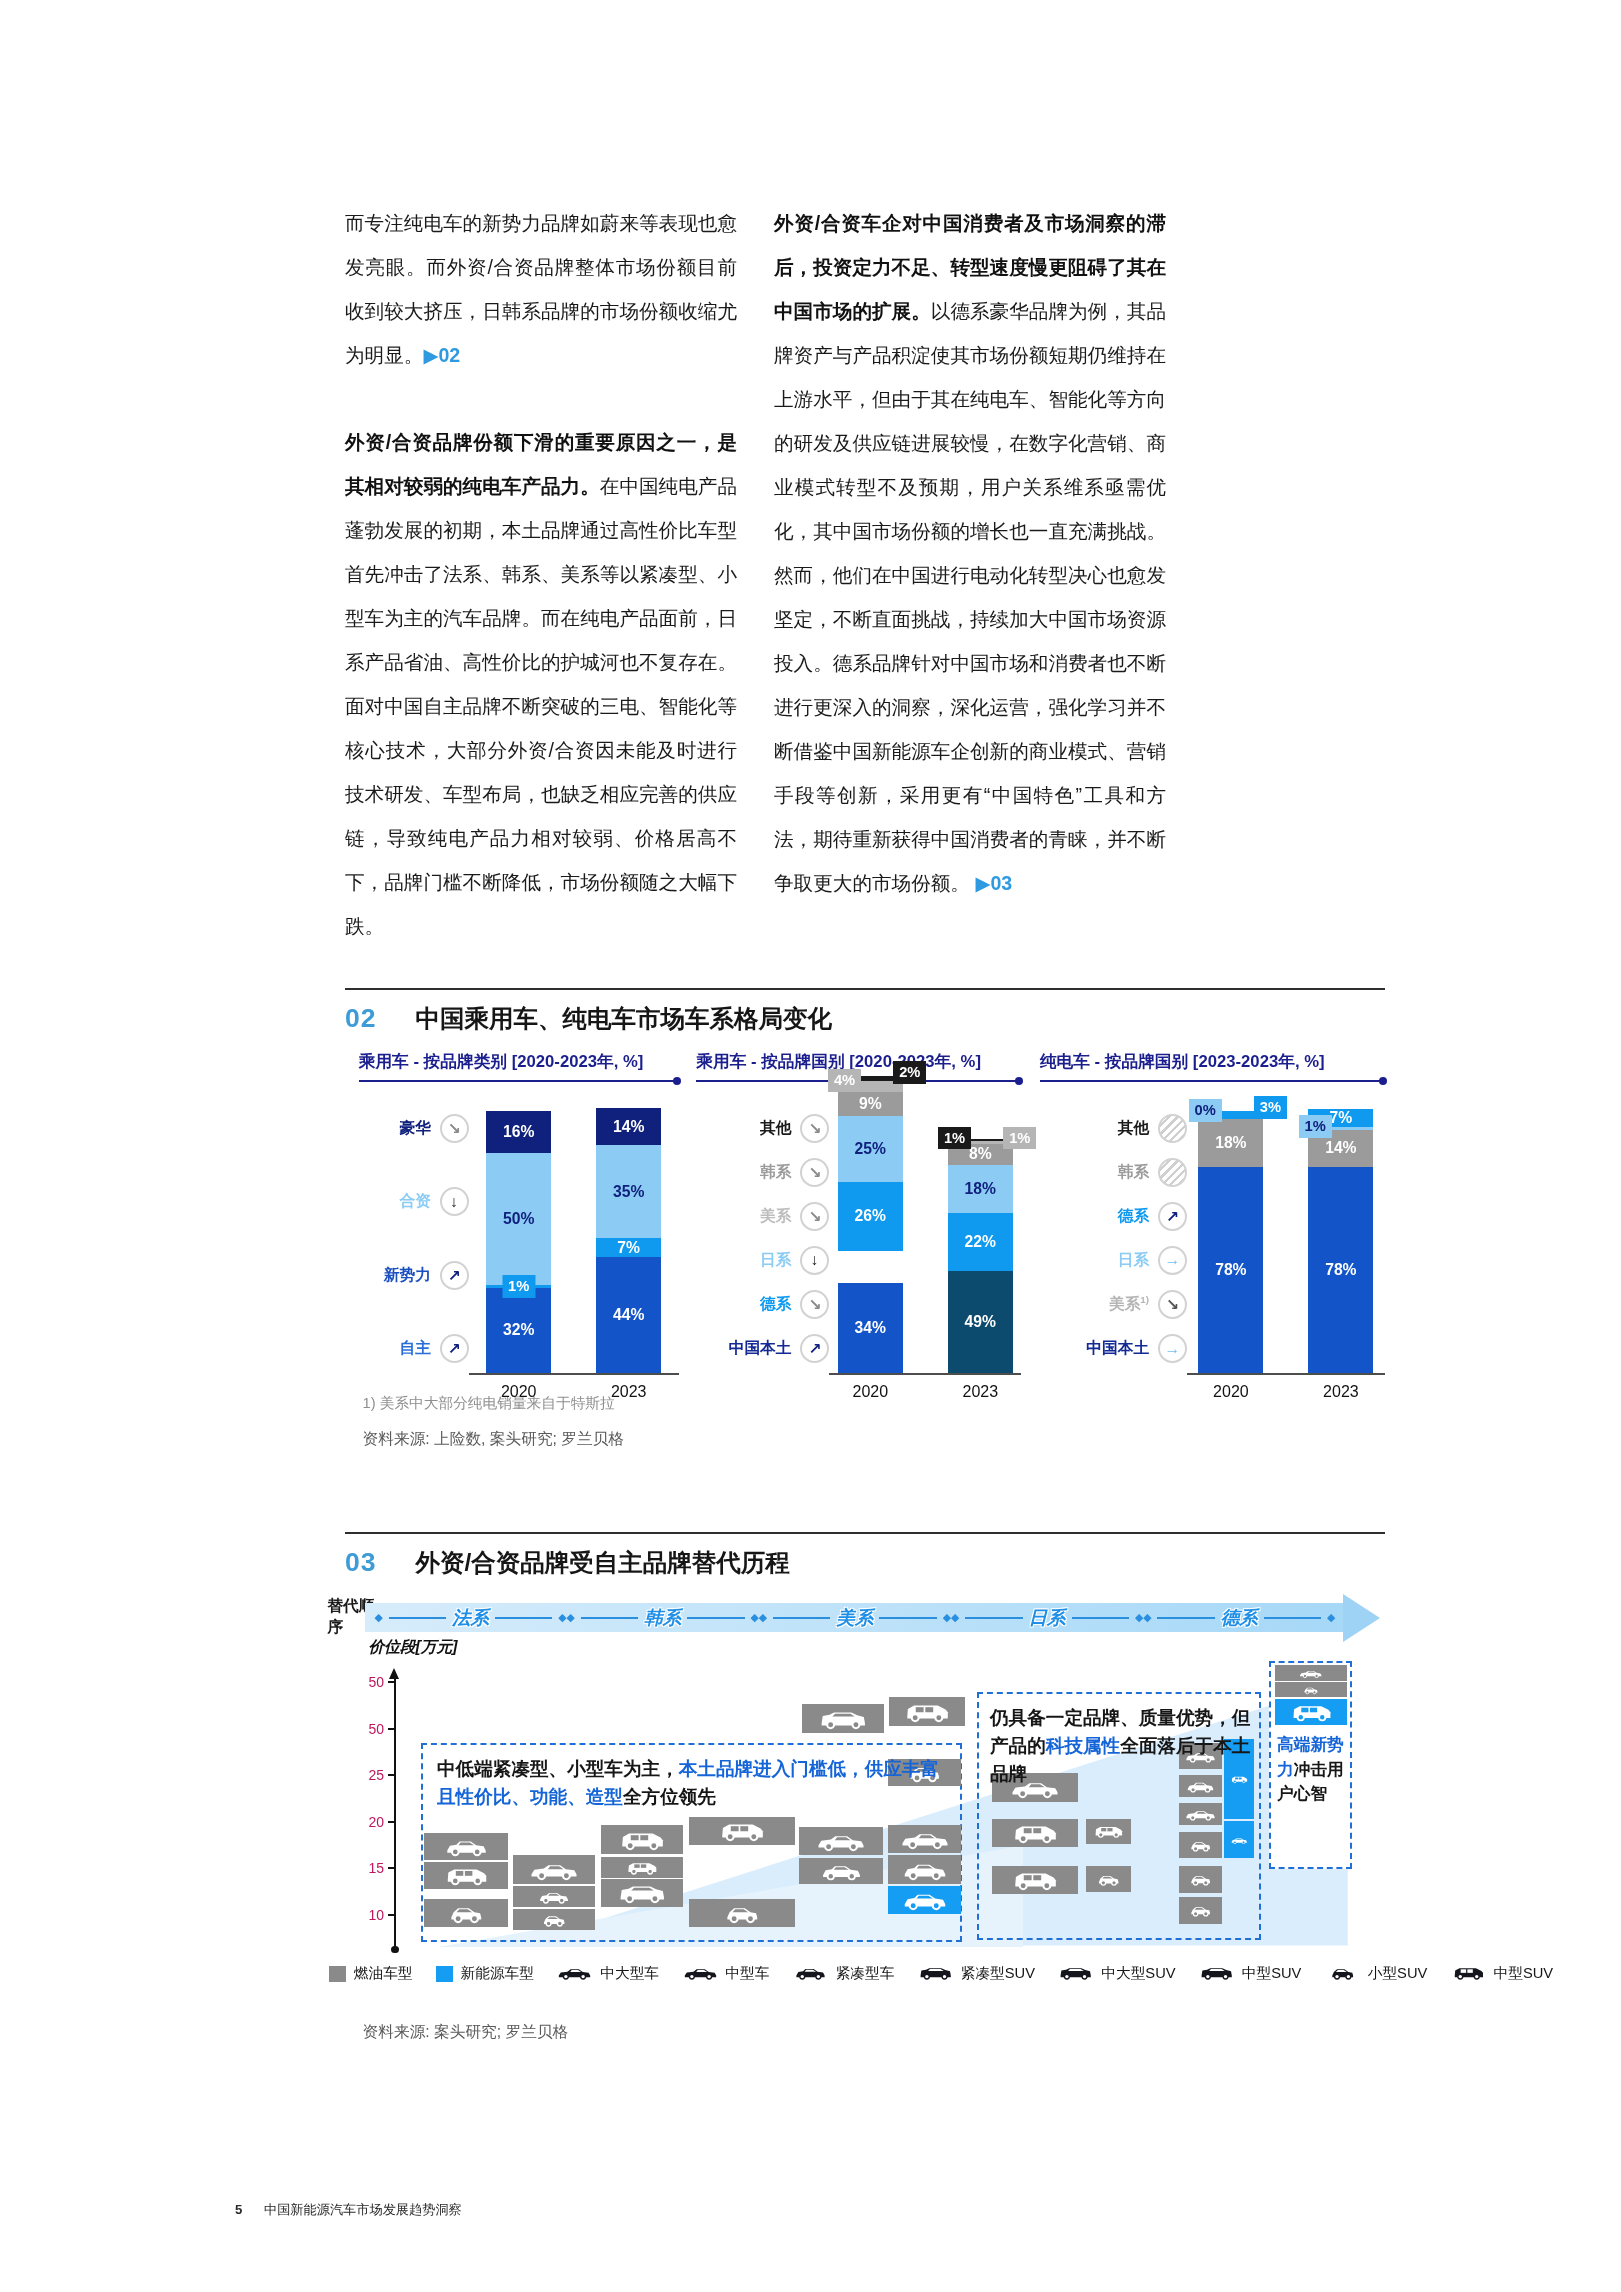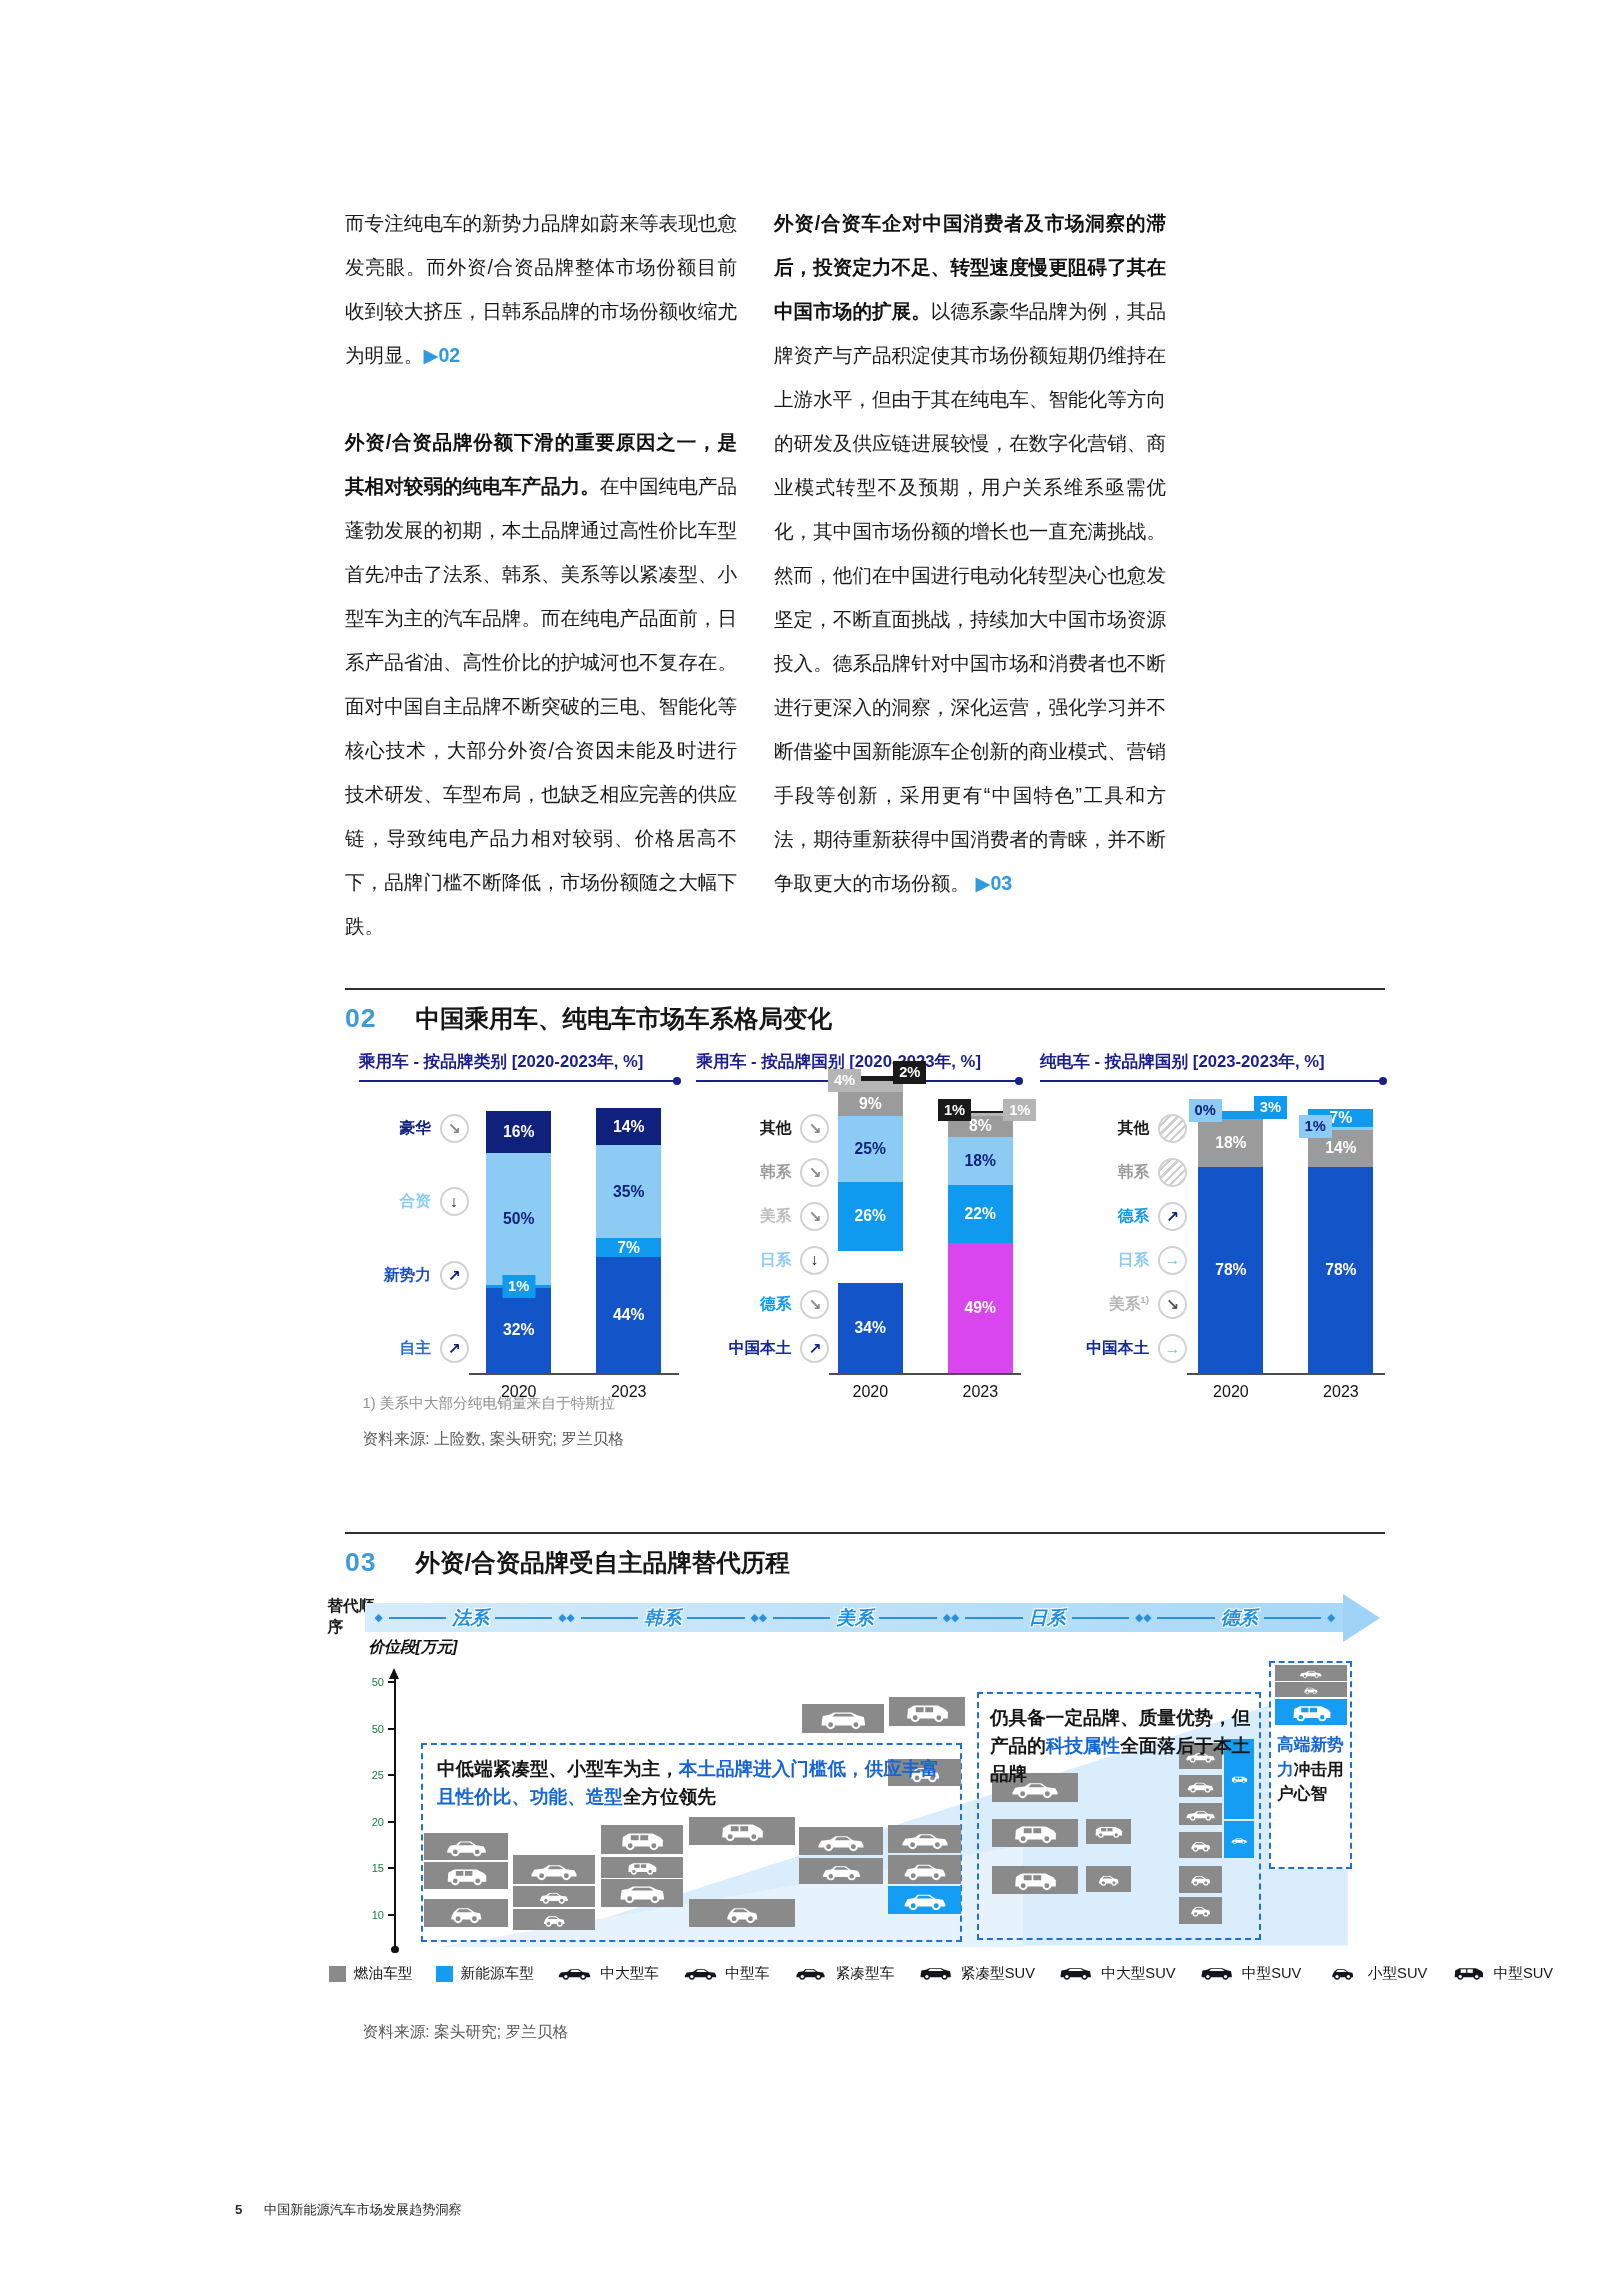--- a/index.html
+++ b/index.html
@@ -61,21 +61,21 @@
   .band-seg{flex:1;display:flex;align-items:center;gap:5.9px;min-width:0;}
   .band-line{flex:1;height:2px;background:#2b8fe0;}
   .band-dia{color:#2b8fe0;font-size:10.8px;line-height:1;}
   .band-label{font-size:18.6px;font-weight:800;font-style:italic;color:#1e8ee6;white-space:nowrap;
         text-shadow:-1px -1px 0 #fff,1px -1px 0 #fff,-1px 1px 0 #fff,1px 1px 0 #fff;}
   .price-label{position:absolute;left:23.5px;top:43px;font-size:15.7px;font-style:italic;font-weight:600;color:#111;}
   .yaxis{position:absolute;left:49px;top:84px;width:2px;height:271px;background:#111;}
   .yaxis::before{content:"";position:absolute;top:-10.8px;left:-4.9px;
         border-bottom:11.8px solid #111;border-left:5.9px solid transparent;border-right:5.9px solid transparent;}
   .yaxis::after{content:"";position:absolute;bottom:-3.9px;left:-2.9px;width:7.8px;height:7.8px;border-radius:50%;background:#111;}
-  .ytick{position:absolute;left:2px;width:37px;text-align:right;font-size:11px;color:#15803d;transform:translateY(-50%);}
+  .ytick{position:absolute;left:2px;width:37px;text-align:right;font-size:14px;color:#be185d;transform:translateY(-50%);}
   .ytickline{position:absolute;left:43px;width:7.8px;height:2px;background:#111;transform:translateY(-50%);}
   .wedge{position:absolute;z-index:0;}
   .wedge1{left:157px;top:86px;width:863px;height:276px;background:#d9edfc;
           clip-path:polygon(2% 96%,98% 0%,98% 96%);}
   .wedge2{left:90px;top:251px;width:588px;height:102px;background:#e6f3fd;
           clip-path:polygon(0 100%,100% 0,100% 100%);}
   .dashbox{position:absolute;border:2.5px dashed #1f6fd6;box-sizing:border-box;z-index:1;}
   #dashbox1{left:76px;top:149px;width:541px;height:199px;}
   #dashbox2{left:632px;top:98px;width:284px;height:248px;}
   #dashbox3{left:924px;top:67px;width:83px;height:208px;background:#fff;}
@@ -196,21 +196,21 @@
                 <div class="seg" style="height: 24px; background: rgb(155, 155, 155); color: rgb(255, 255, 255);">9%</div>
                 <div class="seg" style="height: 10.6px; background: rgb(181, 181, 181);">
                   <span class="chip chip-left" style="background: rgb(181, 181, 181); color: rgb(255, 255, 255);">4%</span>
                 </div>
                 <div class="seg" style="height: 5.3px; background: rgb(26, 26, 26);">
                   <span class="chip chip-right" style="background: rgb(26, 26, 26); color: rgb(255, 255, 255);">2%</span>
                 </div>
                 <div class="bar-year">2020</div>
               </div>
               <div class="bar-col">
-                <div class="seg" style="height: 130px; background: #d946ef; color: rgb(255, 255, 255);">49%</div>
+                <div class="seg" style="height: 102px; background: #0c4a6e; color: rgb(255, 255, 255);">49%</div>
                 <div class="seg" style="height: 58px; background: rgb(15, 154, 240); color: rgb(255, 255, 255);">22%</div>
                 <div class="seg" style="height: 48px; background: rgb(140, 204, 244); color: rgb(16, 33, 125);">18%</div>
                 <div class="seg" style="height: 21px; background: rgb(155, 155, 155); color: rgb(255, 255, 255);">8%</div>
                 <div class="seg" style="height: 2.6px; background: rgb(181, 181, 181);">
                   <span class="chip chip-right" style="background: rgb(181, 181, 181); color: rgb(255, 255, 255);">1%</span>
                 </div>
                 <div class="seg" style="height: 2.6px; background: rgb(26, 26, 26);">
                   <span class="chip chip-left" style="background: rgb(26, 26, 26); color: rgb(255, 255, 255);">1%</span>
                 </div>
                 <div class="bar-year">2023</div>

